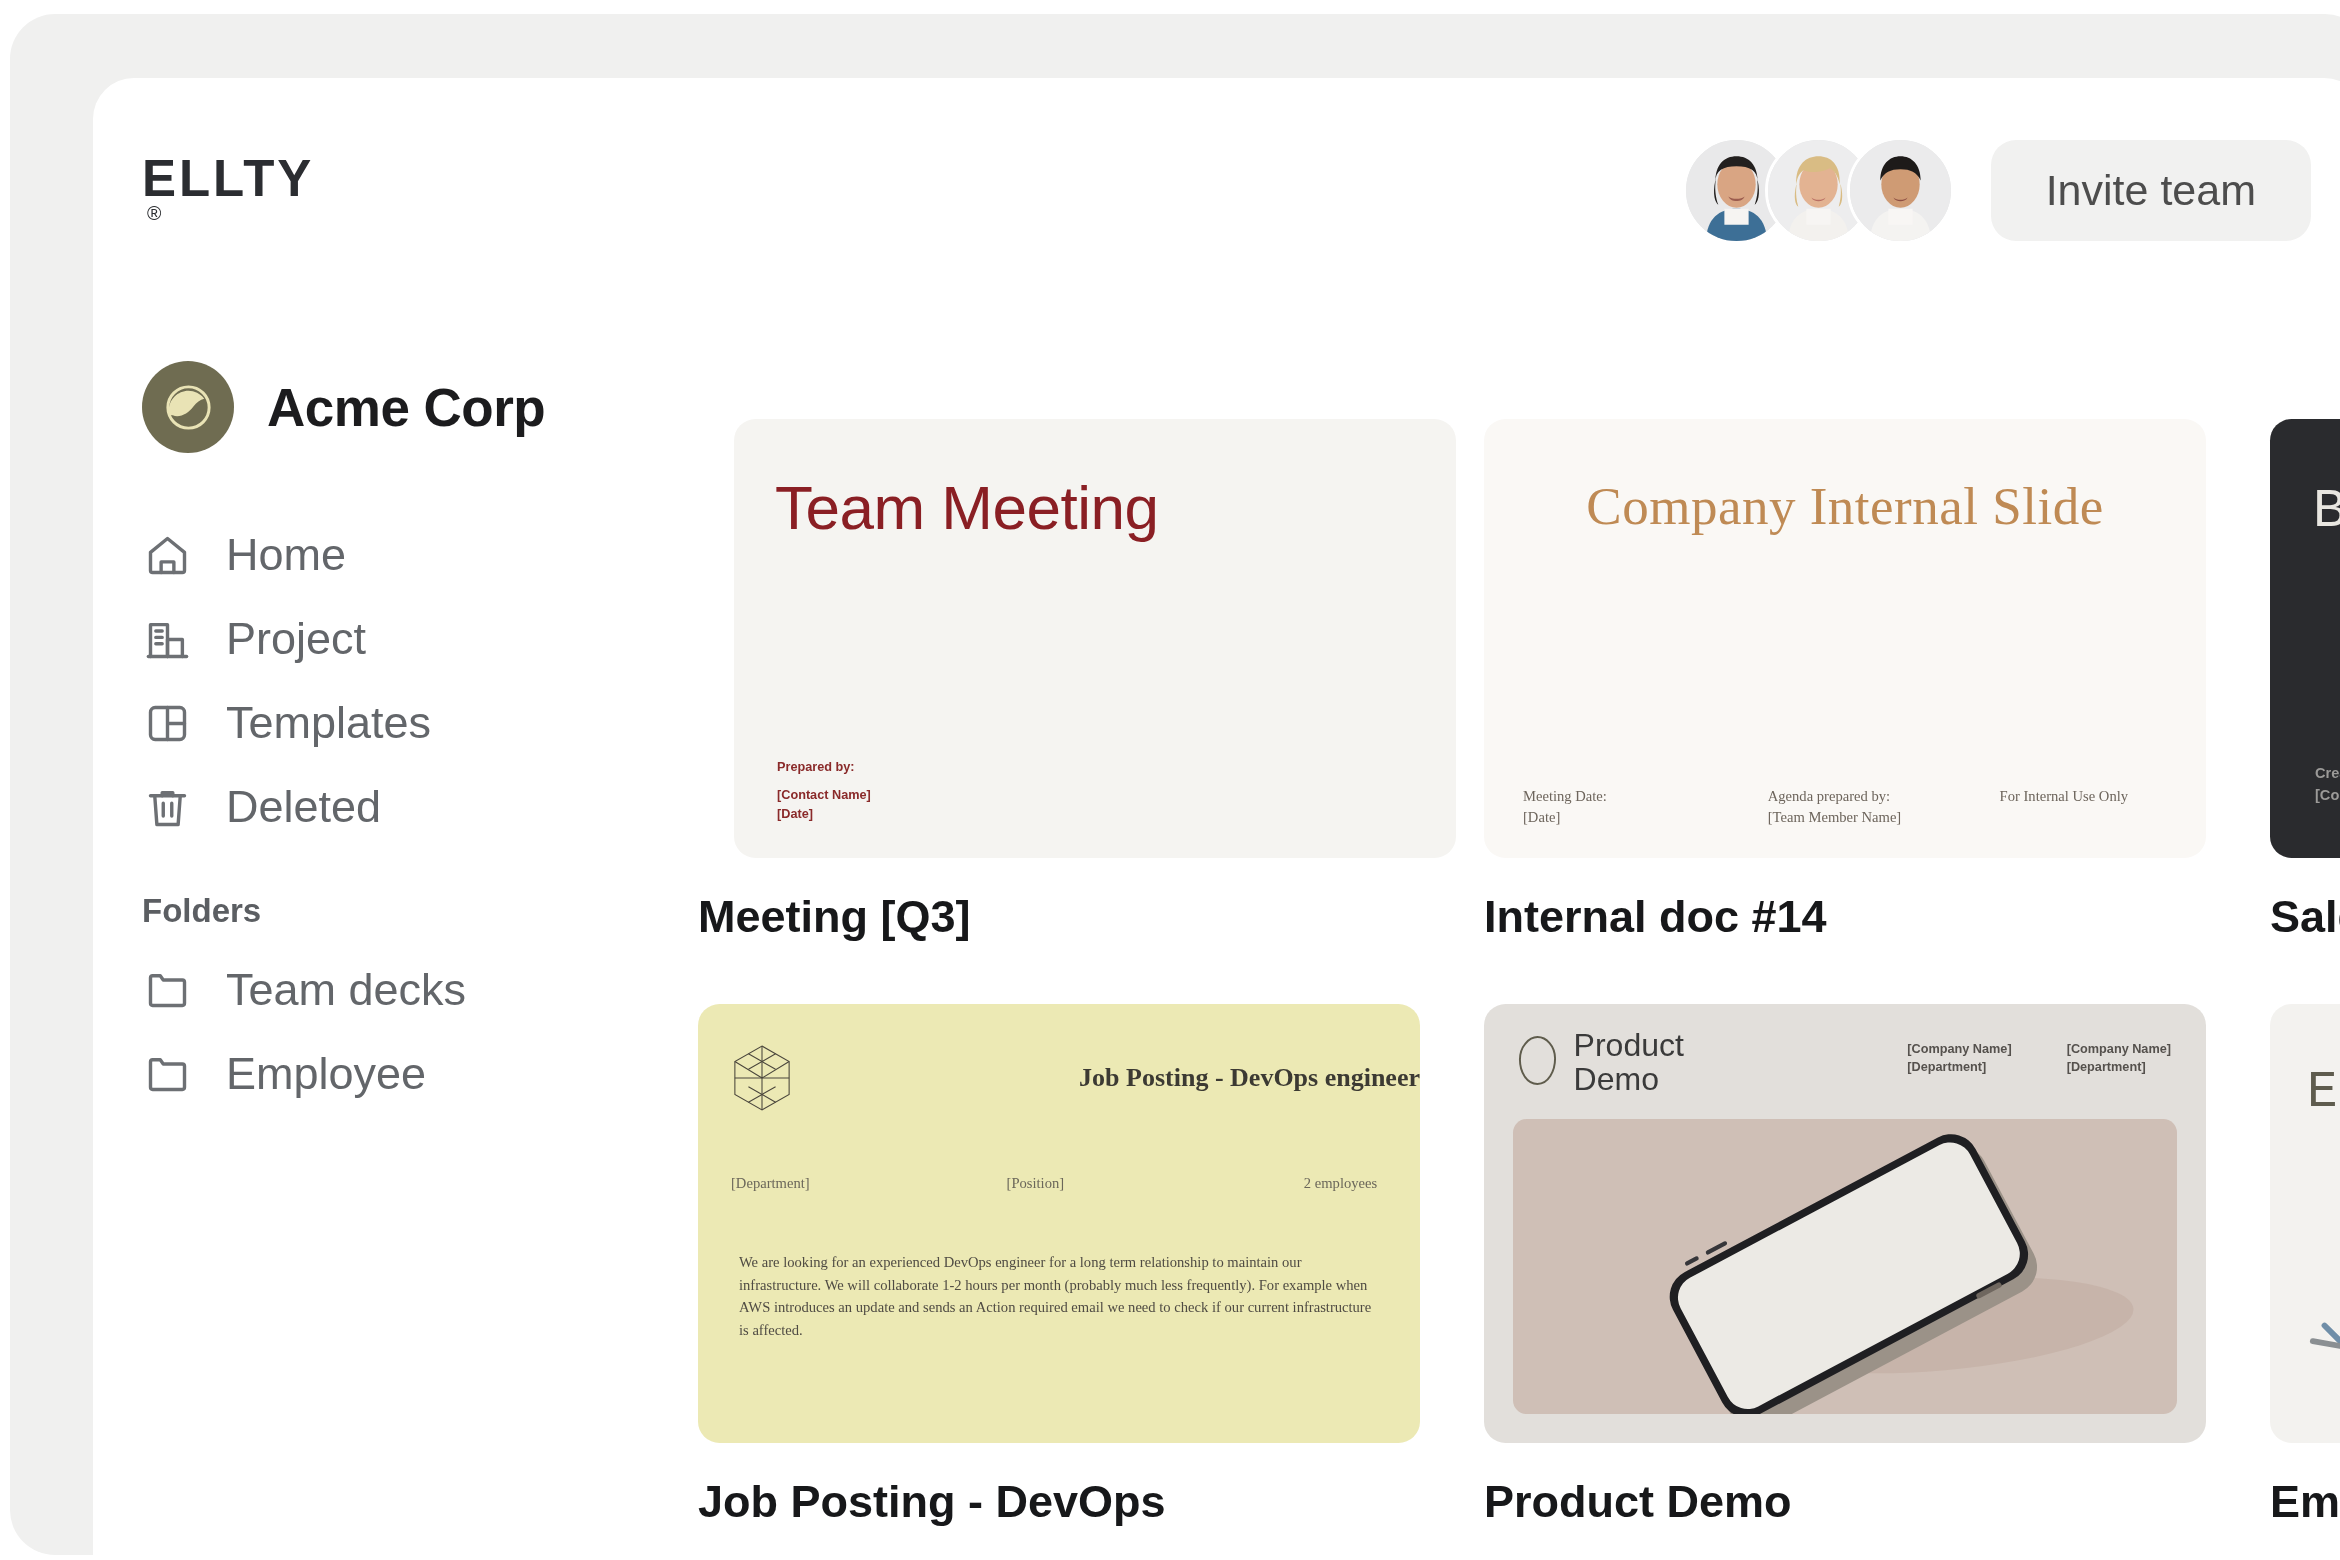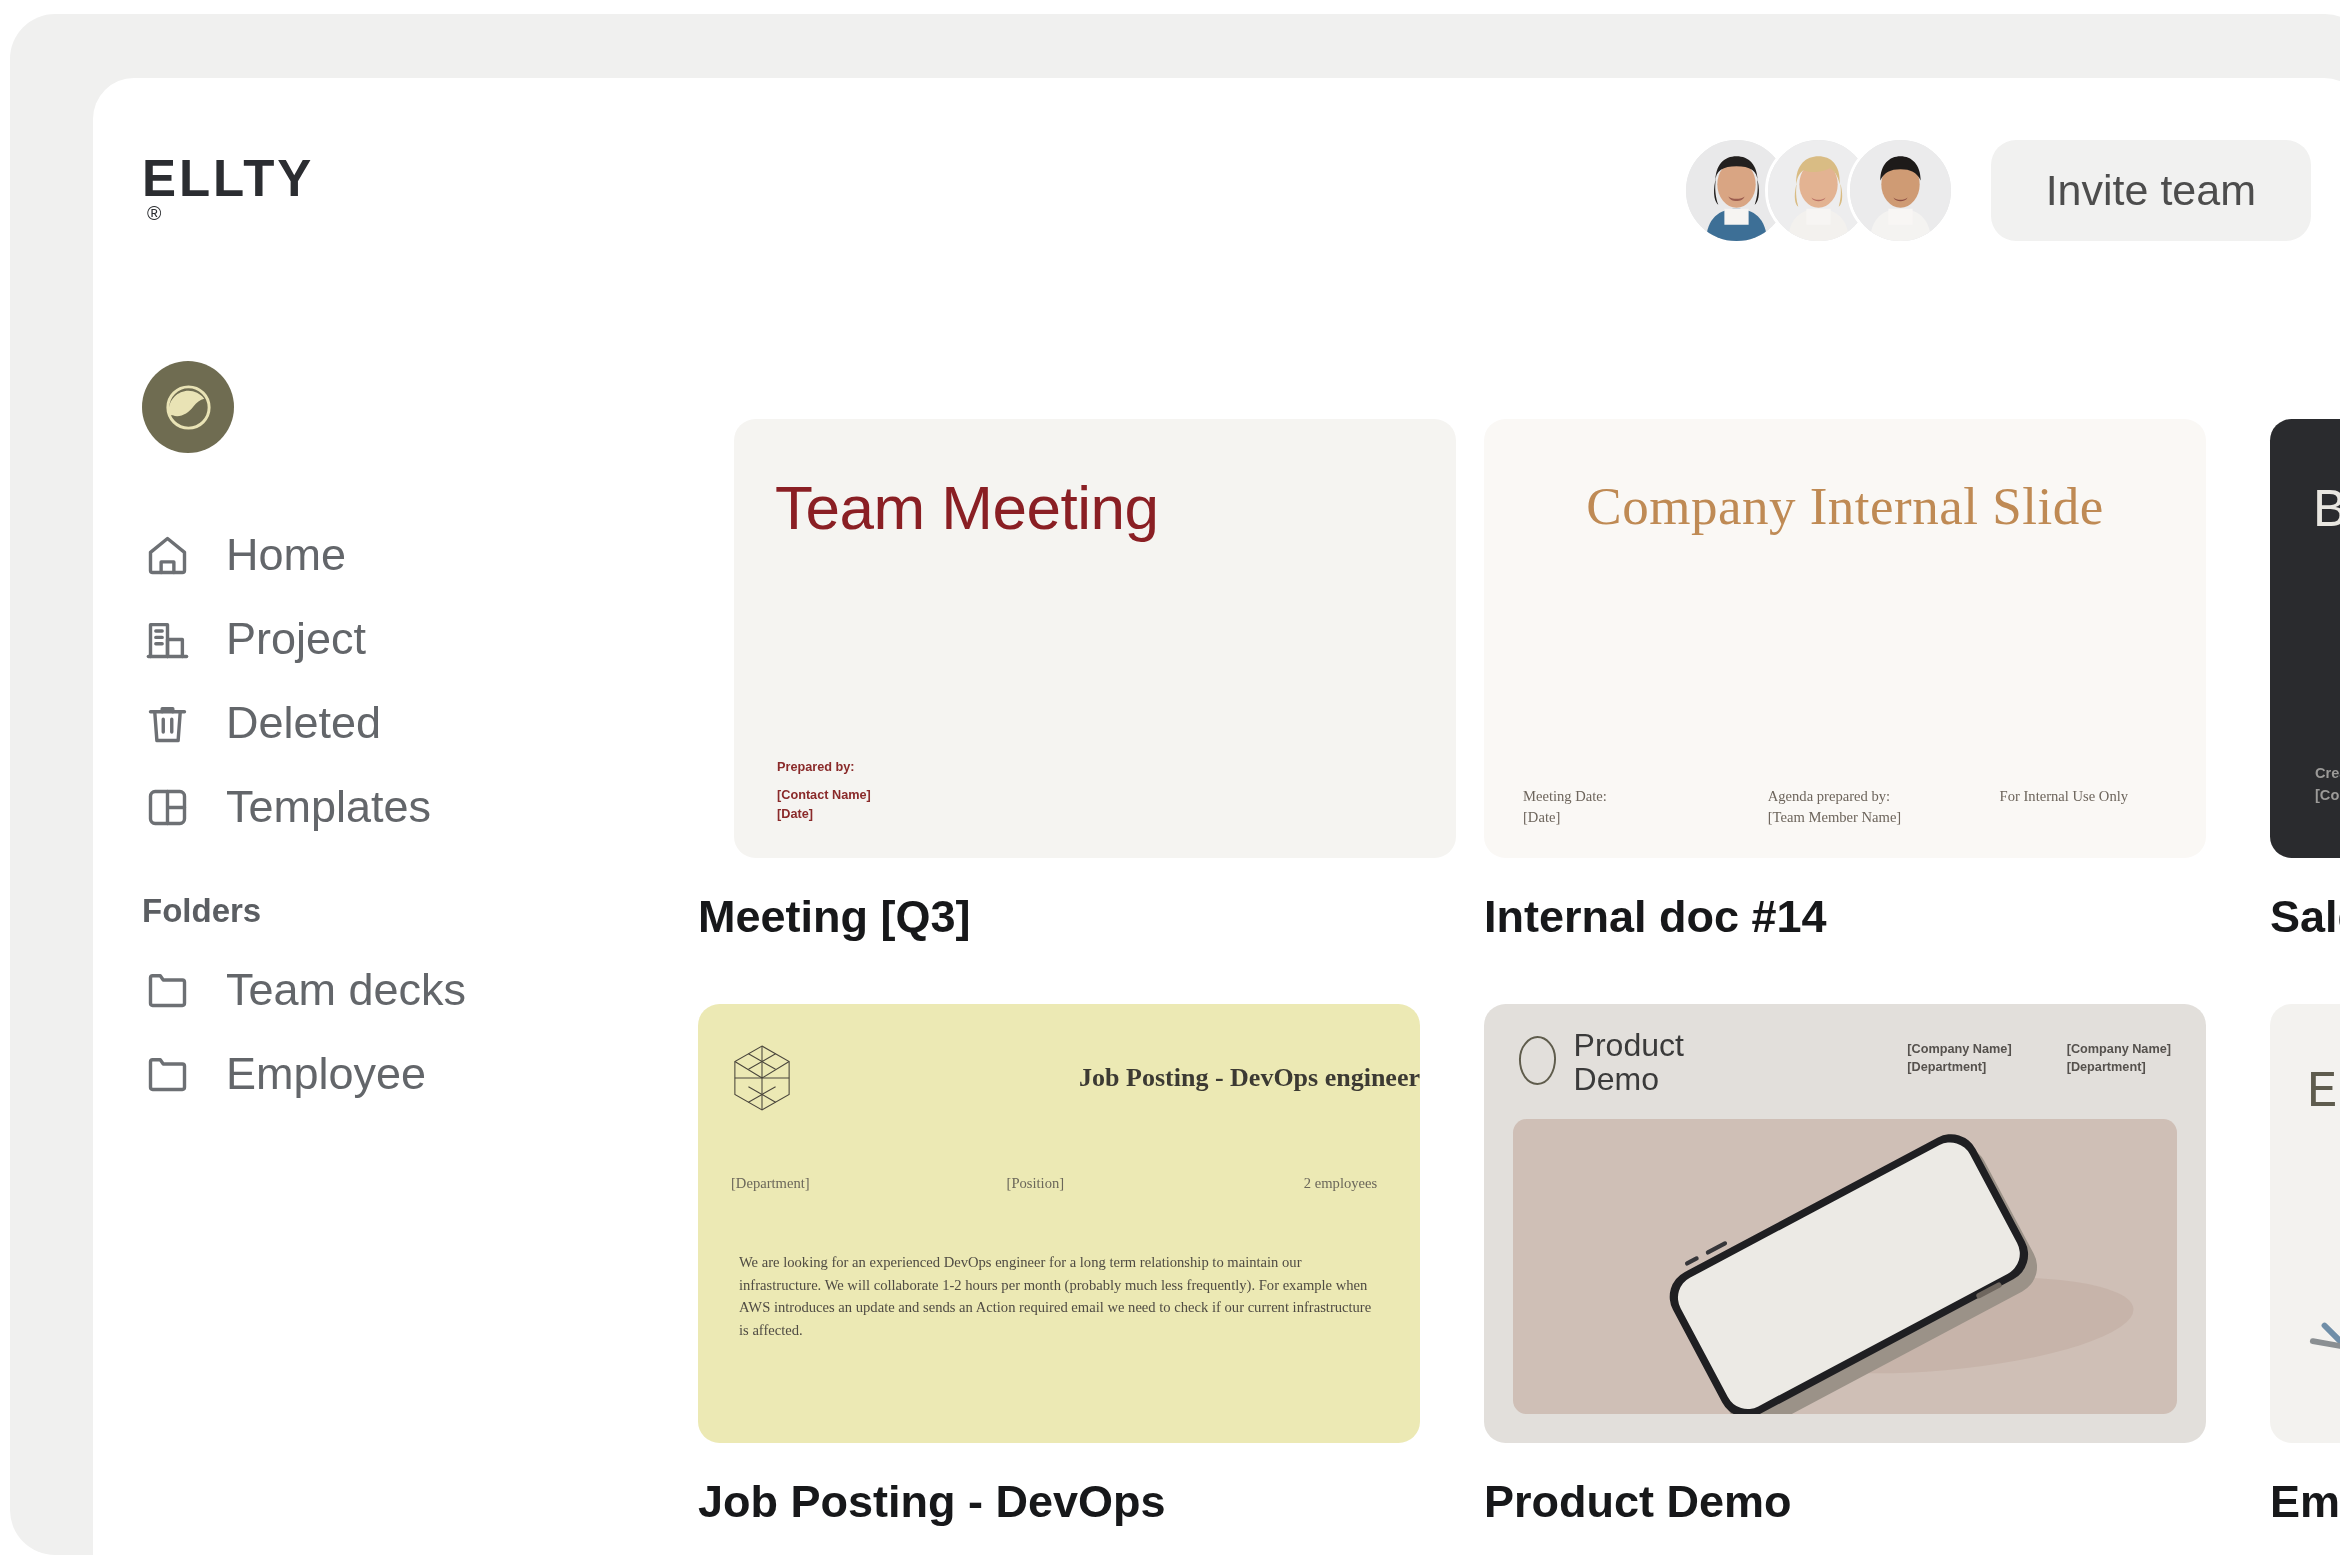--- a/index.html
+++ b/index.html
@@ -293,20 +293,21 @@
 
     <div class="sidebar">
 
       <div class="org">
         <div class="org-avatar">
           <svg width="55" height="55" viewBox="0 0 56 56">
             <circle cx="28" cy="28" r="21" fill="none" stroke="#e9e3b5" stroke-width="3"></circle>
             <path d="M12 36c7 3 16-2 21-9 3-4 7-7 11-8-4-5-10-8-16-8C17 11 8 20 8 31c0 2 0 4 1 5z" fill="#e9e3b5"></path>
           </svg>
         </div>
+        <div class="org-name">Acme Corp</div>
       </div>
 
       <div class="nav">
 
         <div class="nav-item">
           <span class="nav-icon">
             <svg width="51" height="51" viewBox="0 0 24 24" fill="none" stroke="#6d7074" stroke-width="1.6" stroke-linecap="round" stroke-linejoin="round">
               <path d="M4 10.5 12 4l8 6.5V19a1 1 0 0 1-1 1H5a1 1 0 0 1-1-1z"></path>
               <path d="M9 20v-5h6v5"></path>
             </svg>
@@ -322,37 +323,37 @@
               <path d="M3 20h18"></path>
               <path d="M6.5 8h3M6.5 11h3M6.5 14h3"></path>
             </svg>
           </span>
           <span class="nav-label">Project</span>
         </div>
 
         <div class="nav-item">
           <span class="nav-icon">
             <svg width="51" height="51" viewBox="0 0 24 24" fill="none" stroke="#6d7074" stroke-width="1.6" stroke-linecap="round" stroke-linejoin="round">
+              <rect x="4" y="4.5" width="16" height="15" rx="2.2"></rect>
+              <path d="M12 4.5v15M12 12h8"></path>
+            </svg>
+          </span>
+          <span class="nav-label">Templates</span>
+        </div>
+
+        <div class="nav-item">
+          <span class="nav-icon">
+            <svg width="51" height="51" viewBox="0 0 24 24" fill="none" stroke="#6d7074" stroke-width="1.6" stroke-linecap="round" stroke-linejoin="round">
               <path d="M4 6.5h16"></path>
               <path d="M9.5 6.5V5h5v1.5"></path>
               <path d="M6 6.5 7 20h10l1-13.5"></path>
               <path d="M10 10v6M14 10v6"></path>
             </svg>
           </span>
           <span class="nav-label">Deleted</span>
-        </div>
-
-        <div class="nav-item">
-          <span class="nav-icon">
-            <svg width="51" height="51" viewBox="0 0 24 24" fill="none" stroke="#6d7074" stroke-width="1.6" stroke-linecap="round" stroke-linejoin="round">
-              <rect x="4" y="4.5" width="16" height="15" rx="2.2"></rect>
-              <path d="M12 4.5v15M12 12h8"></path>
-            </svg>
-          </span>
-          <span class="nav-label">Templates</span>
         </div>
 
       </div>
 
       <div class="folders-heading">Folders</div>
 
       <div class="folder-item">
         <span class="nav-icon">
           <svg width="51" height="51" viewBox="0 0 24 24" fill="none" stroke="#6d7074" stroke-width="1.6" stroke-linecap="round" stroke-linejoin="round">
             <path d="M4 18.5V6.5a1 1 0 0 1 1-1h3.6l1.4 2H19a1 1 0 0 1 1 1v10a1 1 0 0 1-1 1H5a1 1 0 0 1-1-1z"></path>

